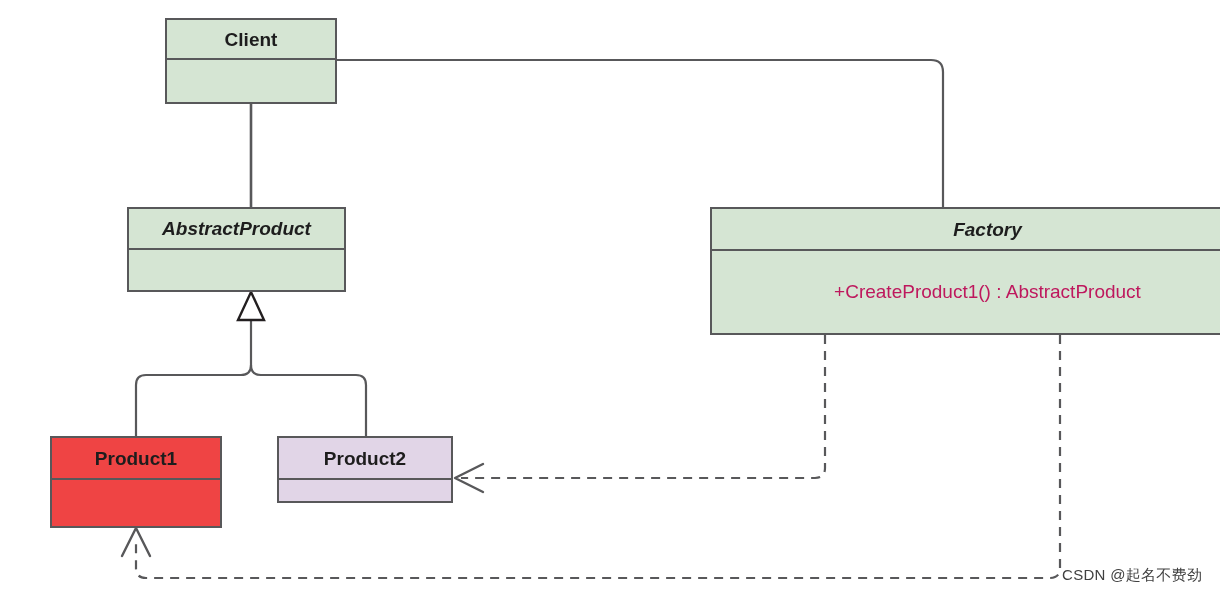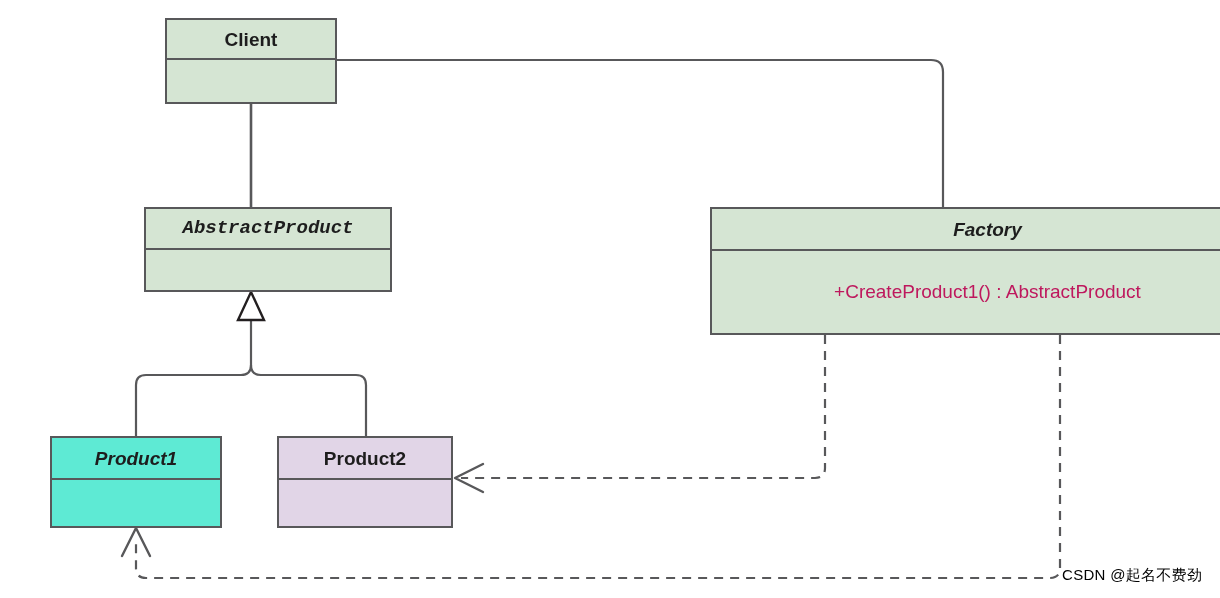--- a/index.html
+++ b/index.html
@@ -54,40 +54,40 @@
     padding: 0 10px;
   }
   .uml-member {
     font-size: 19px;
     color: #be185d;
     line-height: 30px;
     white-space: nowrap;
     text-align: center;
   }
   .fill-green { background: #d5e5d3; }
-  .fill-cream { background: #5eead4; font-style: italic; }
+  .fill-cream { background: #ef4444; }
   .fill-lav   { background: #e1d5e7; }
 
   #cls-client        { left: 165px; top: 18px;  width: 172px; height: 86px; }
   #cls-client .uml-title { height: 40px; }
-  #cls-abstractproduct { left: 144px; top: 207px; width: 248px; height: 85px; font-family: Liberation Mono, monospace; }
+  #cls-abstractproduct { left: 127px; top: 207px; width: 219px; height: 85px; }
   #cls-abstractproduct .uml-title { height: 41px; }
   #cls-factory       { left: 710px; top: 207px; width: 555px; height: 128px; }
   #cls-factory .uml-title { height: 42px; }
   #cls-product1      { left: 50px;  top: 436px; width: 172px; height: 92px; }
   #cls-product1 .uml-title { height: 42px; }
-  #cls-product2      { left: 277px; top: 436px; width: 176px; height: 92px; }
+  #cls-product2      { left: 277px; top: 436px; width: 176px; height: 67px; }
   #cls-product2 .uml-title { height: 42px; }
 
   #watermark {
     position: absolute;
     left: 1062px;
     top: 566px;
     font-size: 15px;
-    color: #000000;
+    color: #404040;
     white-space: nowrap;
     z-index: 8;
     letter-spacing: 0.3px;
   }
 </style>
 </head>
 <body>
 
 <div id="diagram-root">
 

